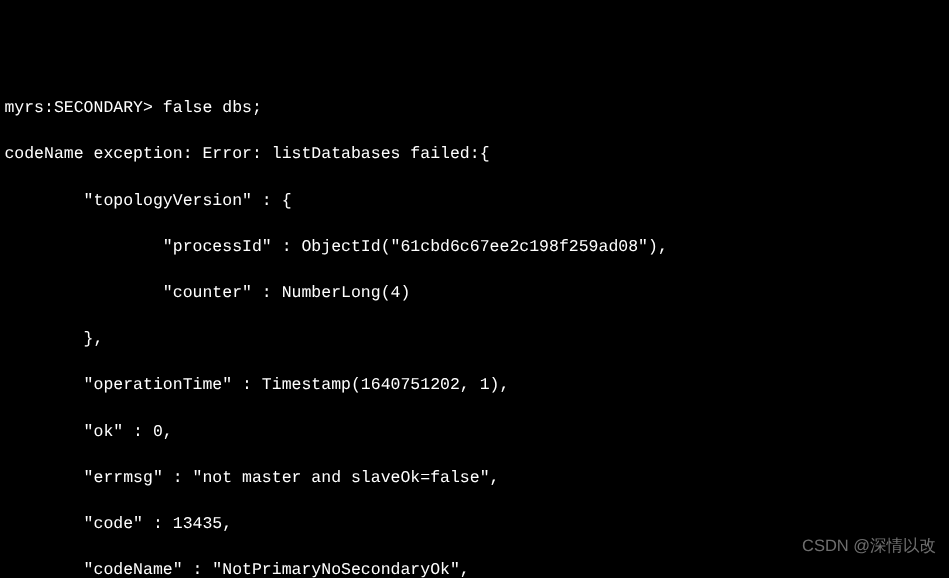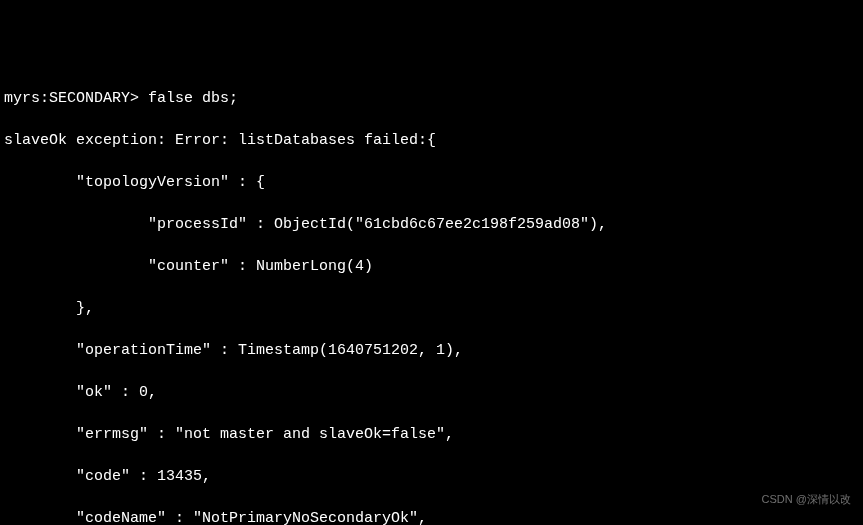--- a/index.html
+++ b/index.html
@@ -28,31 +28,31 @@
     }
     .command {
       display: inline;
     }
     .watermark {
       position: absolute;
       bottom: 18px;
       right: 12px;
       color: rgba(200,200,200,0.55);
       font-family: "Microsoft YaHei", Arial, sans-serif;
-      font-size: 11px;
+      font-size: 15px;
       white-space: nowrap;
     }
   </style>
 </head>
 <body>
 
 
 
 <span class="line"><span class="prompt">myrs:SECONDARY&gt; </span><span class="command">false dbs;</span></span>
-<span class="line">slaveOk exception: Error: listDatabases failed:{</span>
+<span class="line">codeName exception: Error: listDatabases failed:{</span>
 <span class="line">        "topologyVersion" : {</span>
 <span class="line">                "processId" : ObjectId("61cbd6c67ee2c198f259ad08"),</span>
 <span class="line">                "counter" : NumberLong(4)</span>
 <span class="line">        },</span>
 <span class="line">        "operationTime" : Timestamp(1640751202, 1),</span>
 <span class="line">        "ok" : 0,</span>
 <span class="line">        "errmsg" : "not master and slaveOk=false",</span>
 <span class="line">        "code" : 13435,</span>
 <span class="line">        "codeName" : "NotPrimaryNoSecondaryOk",</span>
 

